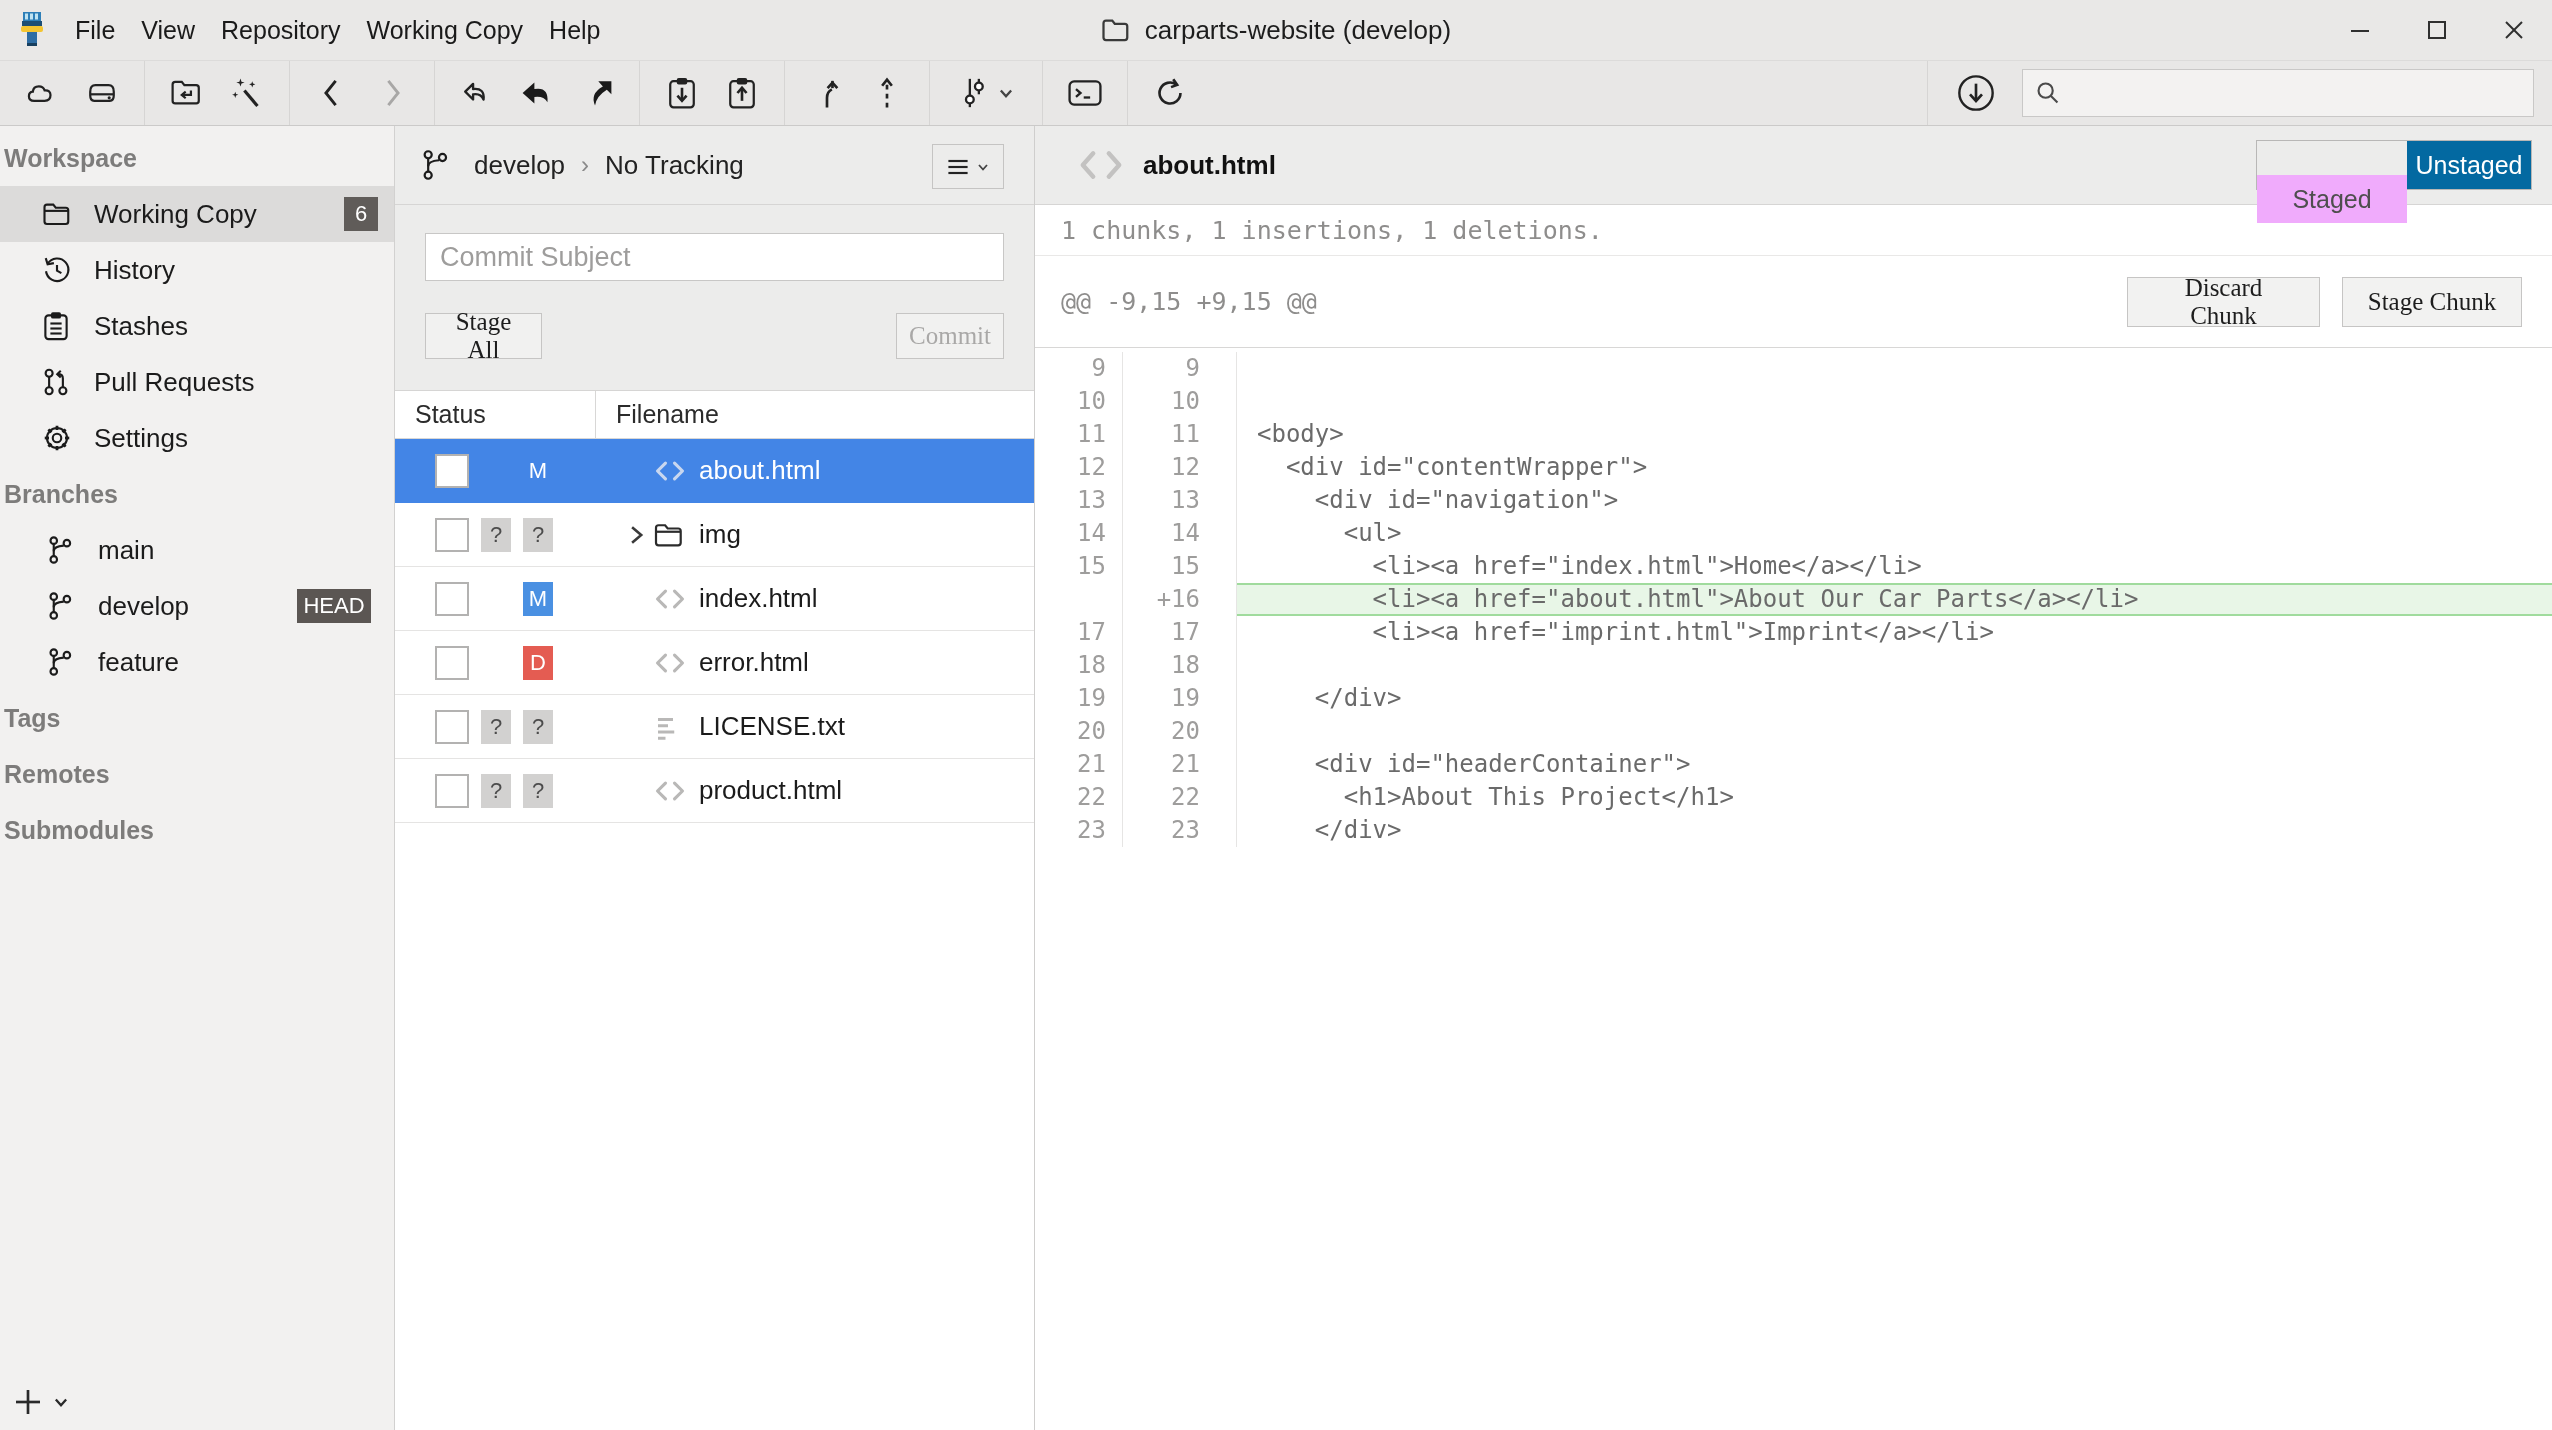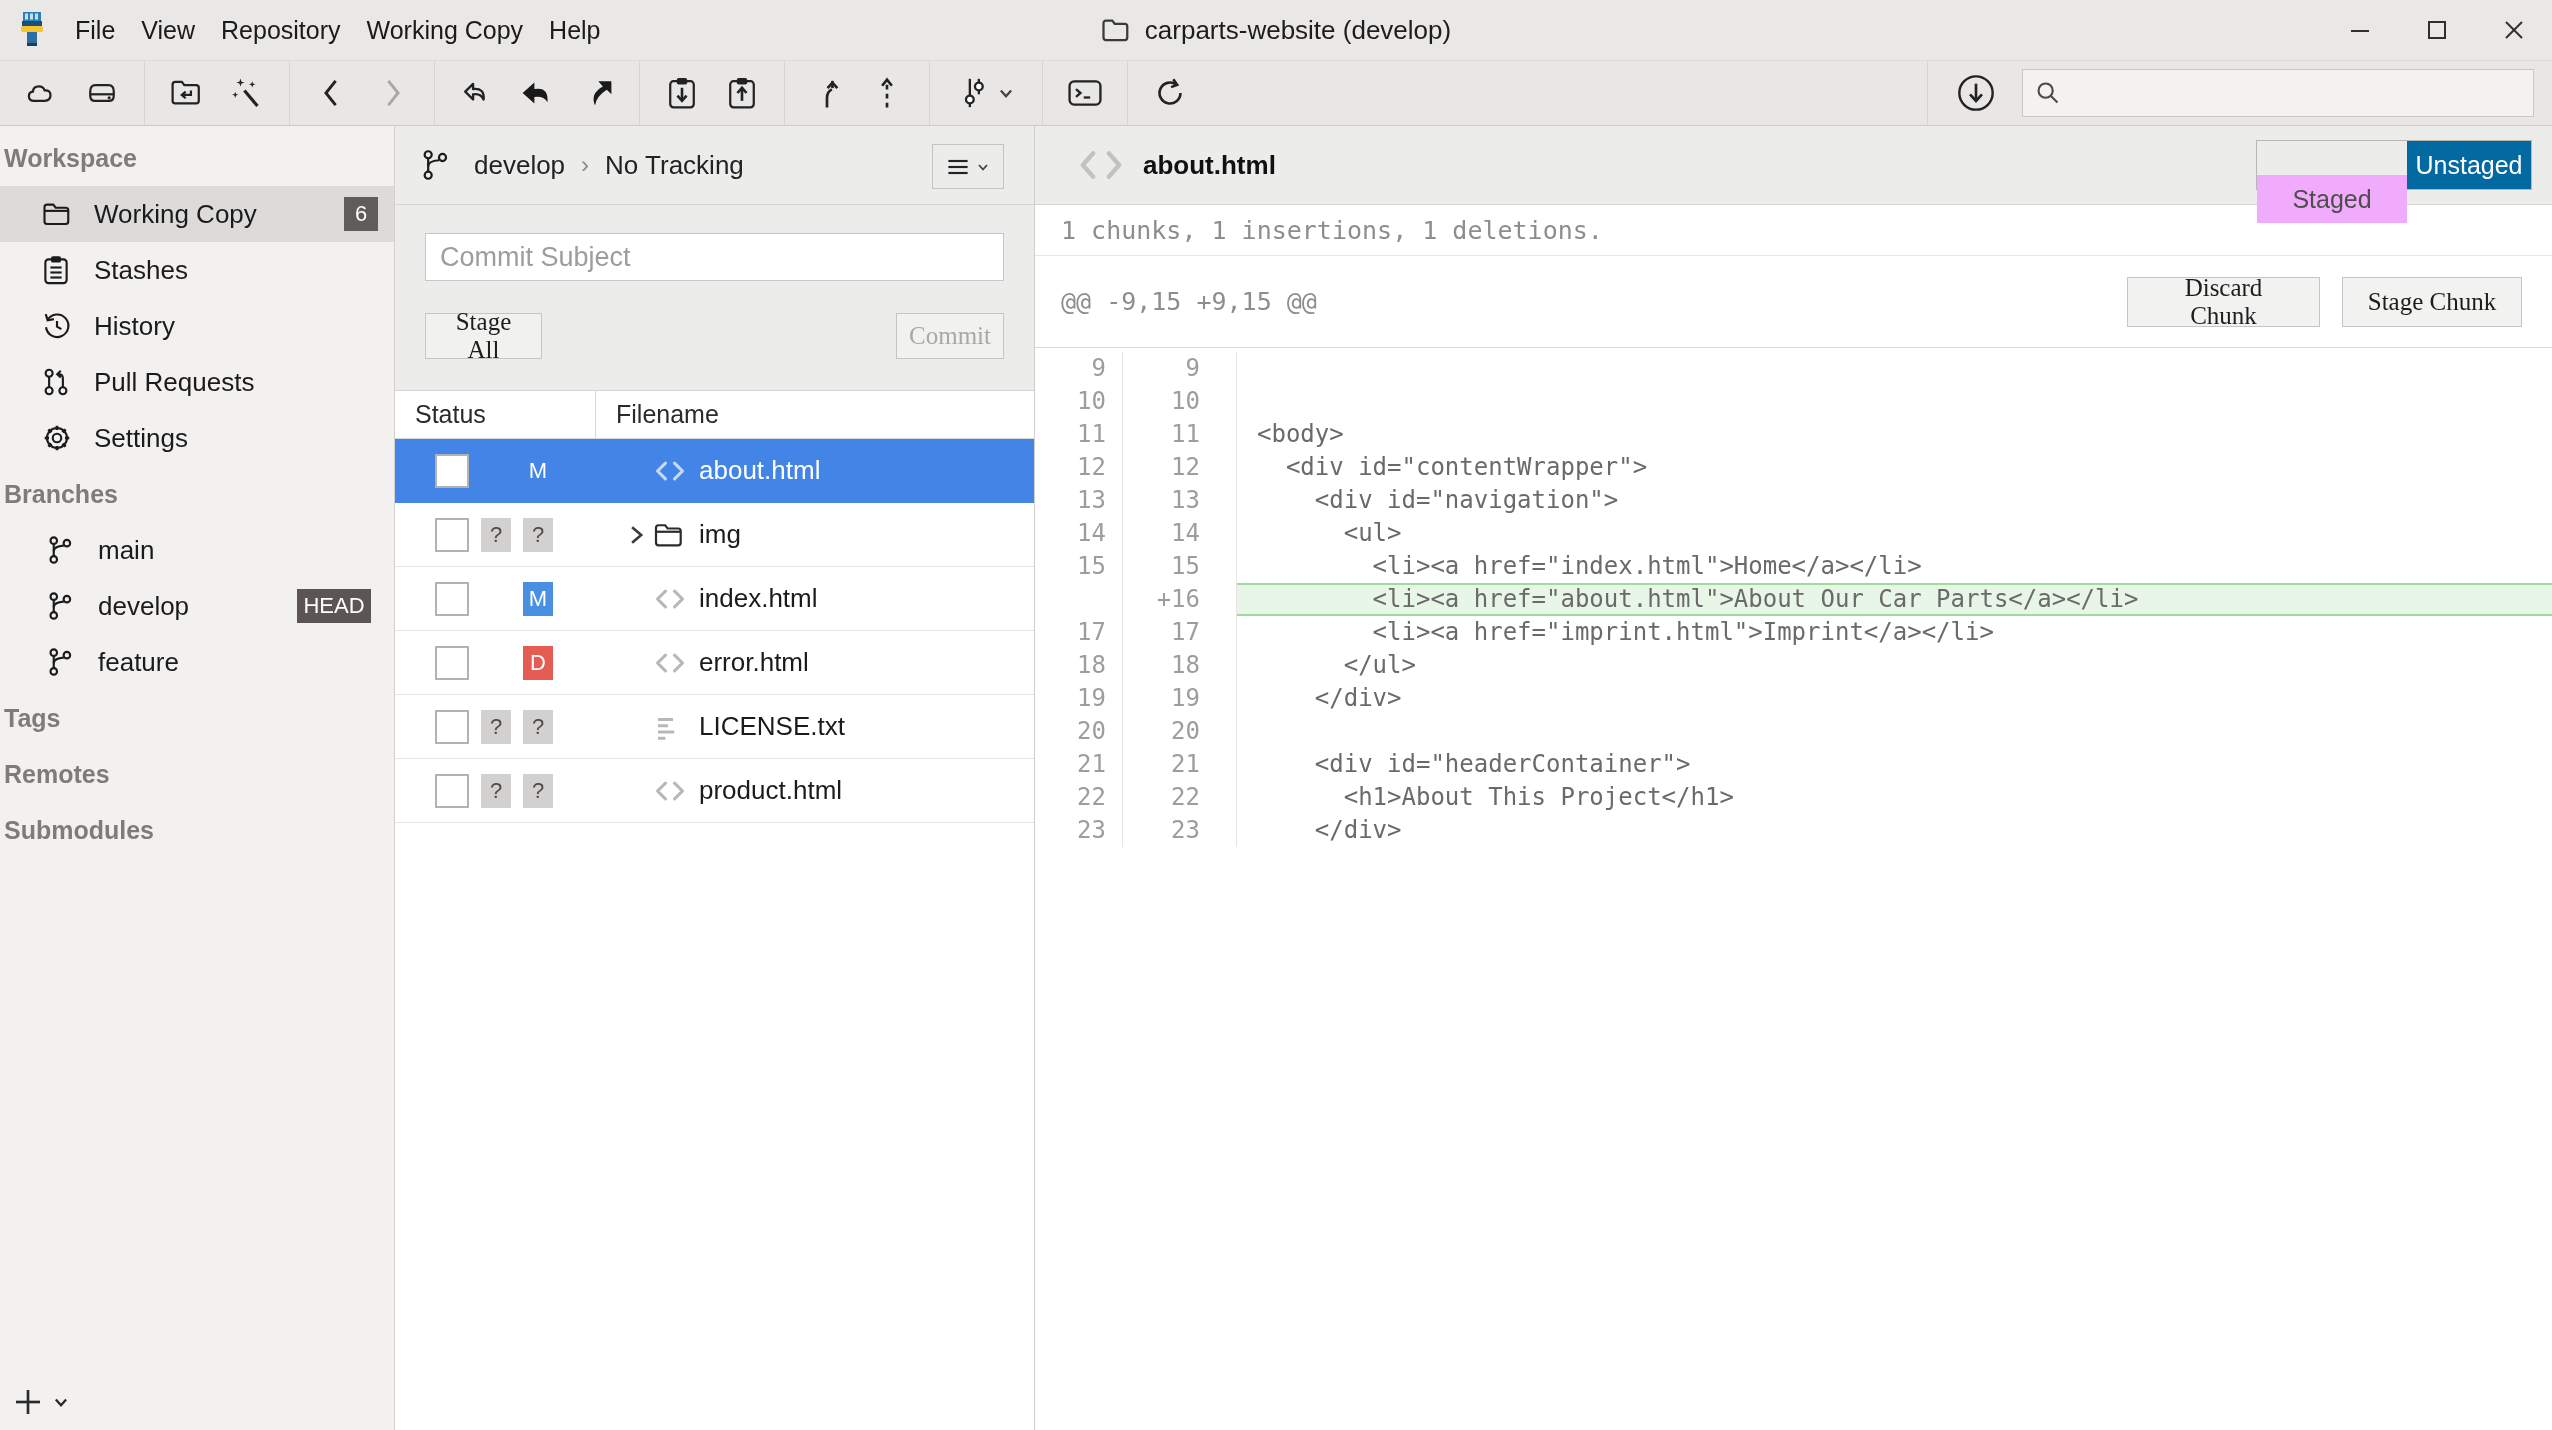--- a/index.html
+++ b/index.html
@@ -335,40 +335,40 @@
             <path d="M2 4.5 q0-2 2-2 h5 l2 2.5 h8 q2 0 2 2 v9 q0 2-2 2 h-15 q-2 0-2-2 z"></path>
               <line x1="2" y1="7.5" x2="21" y2="7.5"></line>
           </svg>
         </span>
         <span>Working Copy</span>
         <span class="count-badge">6</span>
       </div>
 
       <div class="side-row">
         <span class="sicon">
+          <svg width="30" height="30" viewBox="0 0 24 24" fill="none" stroke="#1b1b1b" stroke-width="1.7">
+            <path d="M4.5 7 a9 9 0 1 1 -1.3 6"></path>
+            <polyline points="3,2.5 4.5,7.5 9.5,6.5"></polyline>
+            <polyline points="12,8 12,12.5 15.5,14.5"></polyline>
+          </svg>
+        </span>
+        <span>History</span>
+      </div>
+
+      <div class="side-row">
+        <span class="sicon">
           <svg width="28" height="30" viewBox="0 0 22 24" fill="none" stroke="#1b1b1b" stroke-width="1.7">
             <rect x="2.5" y="3.5" width="17" height="19" rx="2.5"></rect>
             <rect x="7" y="1" width="8" height="5" rx="1.5" fill="#1b1b1b" stroke="none"></rect>
             <line x1="6.5" y1="10" x2="15.5" y2="10"></line>
               <line x1="6.5" y1="14" x2="15.5" y2="14"></line>
               <line x1="6.5" y1="18" x2="15.5" y2="18"></line>
           </svg>
         </span>
         <span>Stashes</span>
-      </div>
-
-      <div class="side-row">
-        <span class="sicon">
-          <svg width="30" height="30" viewBox="0 0 24 24" fill="none" stroke="#1b1b1b" stroke-width="1.7">
-            <path d="M4.5 7 a9 9 0 1 1 -1.3 6"></path>
-            <polyline points="3,2.5 4.5,7.5 9.5,6.5"></polyline>
-            <polyline points="12,8 12,12.5 15.5,14.5"></polyline>
-          </svg>
-        </span>
-        <span>History</span>
       </div>
 
       <div class="side-row">
         <span class="sicon">
           <svg width="28" height="30" viewBox="0 0 22 24" fill="none" stroke="#1b1b1b" stroke-width="1.7">
             <circle cx="5.5" cy="5" r="2.8"></circle>
               <circle cx="5.5" cy="19" r="2.8"></circle>
             <line x1="5.5" y1="7.8" x2="5.5" y2="16.2"></line>
             <circle cx="16.5" cy="19" r="2.8"></circle>
             <path d="M16.5 16.2 v-7 q0-3.5-4-3.5"></path>
@@ -650,21 +650,20 @@
     <span class="dcode ins">        &lt;li&gt;&lt;a href="about.html"&gt;About Our Car Parts&lt;/a&gt;&lt;/li&gt;</span>
   </div>
           <div class="drow">
     <span class="dn1">17</span>
     <span class="dn2">17</span>
     <span class="dcode">        &lt;li&gt;&lt;a href="imprint.html"&gt;Imprint&lt;/a&gt;&lt;/li&gt;</span>
   </div>
           <div class="drow">
     <span class="dn1">18</span>
     <span class="dn2">18</span>
-    <span class="dcode">      &lt;/ul&gt;</span>
   </div>
           <div class="drow">
     <span class="dn1">19</span>
     <span class="dn2">19</span>
     <span class="dcode">    &lt;/div&gt;</span>
   </div>
           <div class="drow">
     <span class="dn1">20</span>
     <span class="dn2">20</span>
     <span class="dcode"></span>

